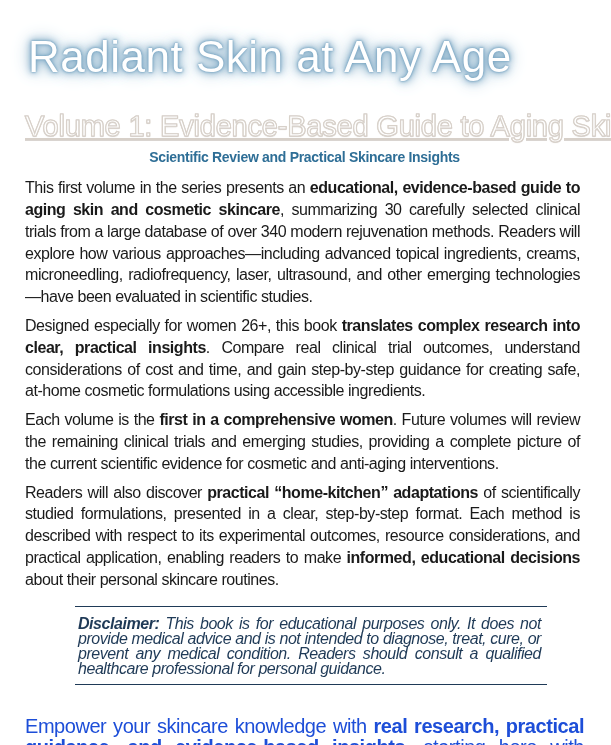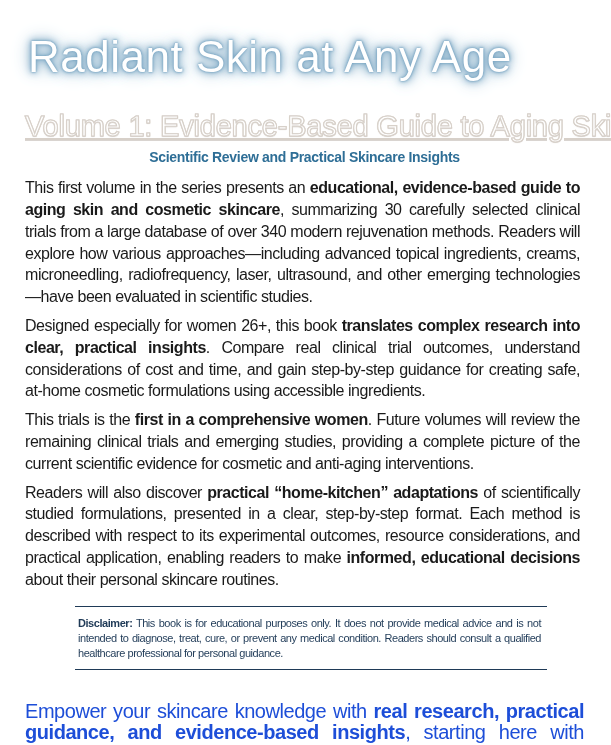--- a/index.html
+++ b/index.html
@@ -77,21 +77,22 @@
   }
   .body-text p b, .closing b { font-weight: 700; }
   
   .disclaimer {
     margin: 15px 0 0 50px;
     width: 472px;
     box-sizing: border-box;
     border-top: 1.5px solid #1f3a57;
     border-bottom: 1.5px solid #1f3a57;
     padding: 9px 6px 8px 3px;
-    font-size: 11px;
+    font-style: italic;
+    font-size: 16px;
     letter-spacing: -0.45px;
     line-height: 15px;
     color: #1f3a57;
     text-align: justify;
   }
   .disclaimer b { font-weight: 700; }
   
   .closing {
     margin: 31px 0 0 0;
     font-size: 20px;
@@ -108,21 +109,21 @@
 
   <h1 class="title">Radiant Skin at Any Age</h1>
 
   <h2 class="volume">Volume 1: Evidence-Based Guide to Aging Skin</h2>
 
   <h3 class="tagline">Scientific Review and Practical Skincare Insights</h3>
 
   <div class="body-text">
     <p><span>This first volume in the series presents an </span><b>educational, evidence-based guide to aging skin and cosmetic skincare</b><span>, summarizing 30 carefully selected clinical trials from a large database of over 340 modern rejuvenation methods. Readers will explore how various approaches—including advanced topical ingredients, creams, microneedling, radiofrequency, laser, ultrasound, and other emerging technologies—have been evaluated in scientific studies.</span></p>
     <p><span>Designed especially for women 26+, this book </span><b>translates complex research into clear, practical insights</b><span>. Compare real clinical trial outcomes, understand considerations of cost and time, and gain step-by-step guidance for creating safe, at-home cosmetic formulations using accessible ingredients.</span></p>
-    <p><span>This trials is the </span><b>first in a comprehensive women</b><span>. Future volumes will review the remaining clinical trials and emerging studies, providing a complete picture of the current scientific evidence for cosmetic and anti-aging interventions.</span></p>
+    <p><span>Each volume is the </span><b>first in a comprehensive women</b><span>. Future volumes will review the remaining clinical trials and emerging studies, providing a complete picture of the current scientific evidence for cosmetic and anti-aging interventions.</span></p>
     <p><span>Readers will also discover </span><b>practical “home-kitchen” adaptations</b><span> of scientifically studied formulations, presented in a clear, step-by-step format. Each method is described with respect to its experimental outcomes, resource considerations, and practical application, enabling readers to make </span><b>informed, educational decisions</b><span> about their personal skincare routines.</span></p>
   </div>
 
   <div class="disclaimer">
     <b>Disclaimer:</b><span> This book is for educational purposes only. It does not provide medical advice and is not intended to diagnose, treat, cure, or prevent any medical condition. Readers should consult a qualified healthcare professional for personal guidance.</span>
   </div>
 
   <p class="closing"><span>Empower your skincare knowledge with </span><b>real research, practical guidance, and evidence-based insights</b><span>, starting here with Volume 1.</span></p>
 
 </div>

